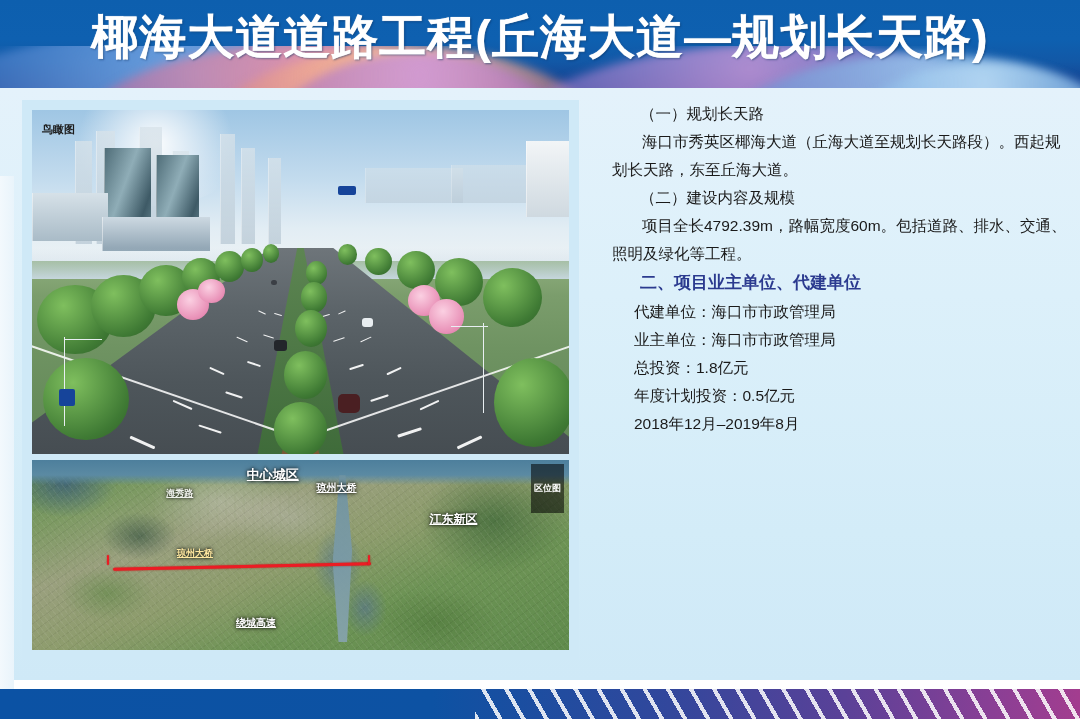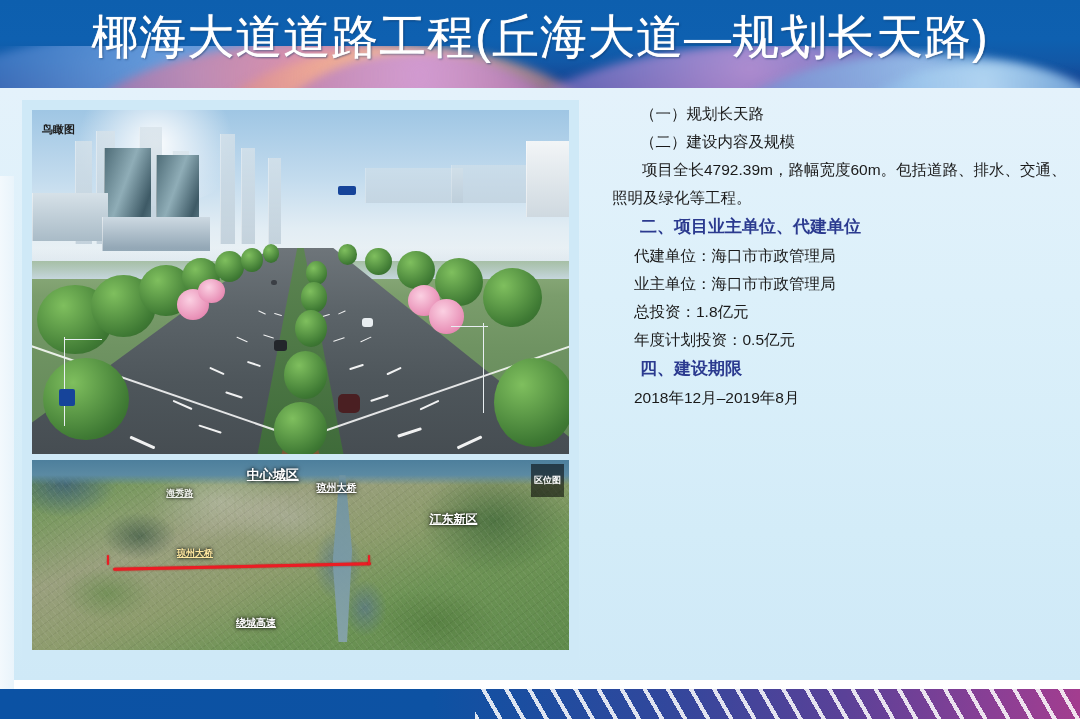--- a/index.html
+++ b/index.html
@@ -23,21 +23,21 @@
        background:radial-gradient(ellipse at 50% 12%,rgba(250,196,150,.95),rgba(225,140,130,.55) 55%,rgba(180,90,120,0) 82%);}
   .sw4{left:255px;bottom:-200px;width:330px;height:236px;
        background:radial-gradient(ellipse at 50% 10%,rgba(205,150,215,.9),rgba(150,100,195,.5) 58%,rgba(90,70,160,0) 84%);}
   .sw5{left:480px;bottom:-210px;width:600px;height:255px;
        background:radial-gradient(ellipse at 45% 10%,rgba(200,150,215,.85),rgba(120,110,200,.5) 55%,rgba(40,80,170,0) 84%);}
   .sw6{left:690px;bottom:-215px;width:470px;height:250px;
        background:radial-gradient(ellipse at 50% 8%,rgba(155,195,235,.9),rgba(80,140,210,.5) 58%,rgba(30,80,170,0) 84%);}
   .sw7{left:820px;bottom:-222px;width:330px;height:248px;
        background:radial-gradient(ellipse at 50% 8%,rgba(185,220,245,.85),rgba(110,170,225,.45) 60%,rgba(40,100,190,0) 86%);}
   .banner-title{position:absolute;left:0;right:0;top:6px;text-align:center;
-    font-size:47px;line-height:62px;font-weight:normal;color:#ffffff;letter-spacing:1px;
+    font-size:47px;line-height:62px;font-weight:bold;color:#ffffff;letter-spacing:1px;
     text-shadow:0 0 1px rgba(255,255,255,.9),1px 1px 2px rgba(0,40,90,.55);
     white-space:nowrap;z-index:5;}
 
   
   .content{position:absolute;left:0;top:88px;width:1080px;height:592px;
            background:linear-gradient(180deg,#e4f2fb 0%,#dcf0fa 35%,#d3ecf8 75%,#cfe9f7 100%);}
   .edge-left{position:absolute;left:0;top:88px;width:14px;height:592px;
              background:linear-gradient(90deg,#f3f9fd,#e9f4fb);}
 
   
@@ -101,21 +101,21 @@
   .seatop{position:absolute;left:0;top:0;width:100%;height:13%;
           background:linear-gradient(180deg,#4d7f9c 0%,#5b8aa3 60%,rgba(110,140,120,0) 100%);}
   .river{position:absolute;left:56%;top:8%;width:3.6%;height:88%;
          background:linear-gradient(180deg,#6f93a2,#86a3ad);
          clip-path:polygon(34% 0%,66% 0%,100% 45%,74% 100%,30% 100%,0% 52%);opacity:.92;}
   .redroute{position:absolute;height:3px;background:#ec1c24;border-radius:2px;
             box-shadow:0 0 2px rgba(180,0,0,.7);}
   .maplabel{position:absolute;color:#ffffff;font-weight:bold;
             text-shadow:0 0 3px rgba(0,0,0,.85),0 0 5px rgba(0,0,0,.6);z-index:6;text-decoration:underline;}
   .corner-tag{position:absolute;right:5px;top:4px;background:rgba(0,0,0,.55);
-              color:#fff;font-size:9px;font-weight:bold;padding:10px 3px;z-index:7;margin-left:18px;}
+              color:#fff;font-size:9px;font-weight:bold;padding:18px 3px;z-index:7;margin-left:18px;}
 
   
   .textcol{position:absolute;left:612px;top:12px;width:455px;}
   .h{color:#2b3a8f;font-weight:bold;font-size:17px;line-height:30px;margin-left:28px;}
   .sub{color:#1a1a1a;font-size:15.5px;line-height:28px;margin-left:28px;}
   .p{color:#1a1a1a;font-size:15.5px;line-height:28px;text-indent:30px;margin:0;}
   .kv{color:#1a1a1a;font-size:15.5px;line-height:28px;margin-left:22px;}
 
   
   .bottombar{position:absolute;left:0;bottom:0;width:1080px;height:30px;overflow:hidden;
@@ -255,31 +255,31 @@
         <div class="maplabel" style="left:74%;top:27%;font-size:12px;">江东新区</div>
         <div class="maplabel" style="left:38%;top:82%;font-size:10px;">绕城高速</div>
         <div class="maplabel" style="left:27%;top:46%;font-size:9px;color:#ffe9a0;">琼州大桥</div>
 
         <div class="corner-tag">区位图</div>
       </div>
     </div>
 
     <div class="textcol">
       <div class="sub">（一）规划长天路</div>
+      <p class="p">海口市秀英区椰海大道（丘海大道至规划长天路段）。西起规划长天路，东至丘海大道。</p>
       <div class="sub">（二）建设内容及规模</div>
       <p class="p">项目全长4792.39m，路幅宽度60m。包括道路、排水、交通、照明及绿化等工程。</p>
 
       <div class="h">二、项目业主单位、代建单位</div>
       <div class="kv">代建单位：海口市市政管理局</div>
       <div class="kv">业主单位：海口市市政管理局</div>
 
       <div class="kv">总投资：1.8亿元</div>
       <div class="kv">年度计划投资：0.5亿元</div>
 
-      <div class="h">四、建设期限</div>
       <div class="kv">2018年12月–2019年8月</div>
     </div>
   </div>
 
   <div class="bottombar">
     <div class="stripes"></div>
   </div>
 
 </div>
 

